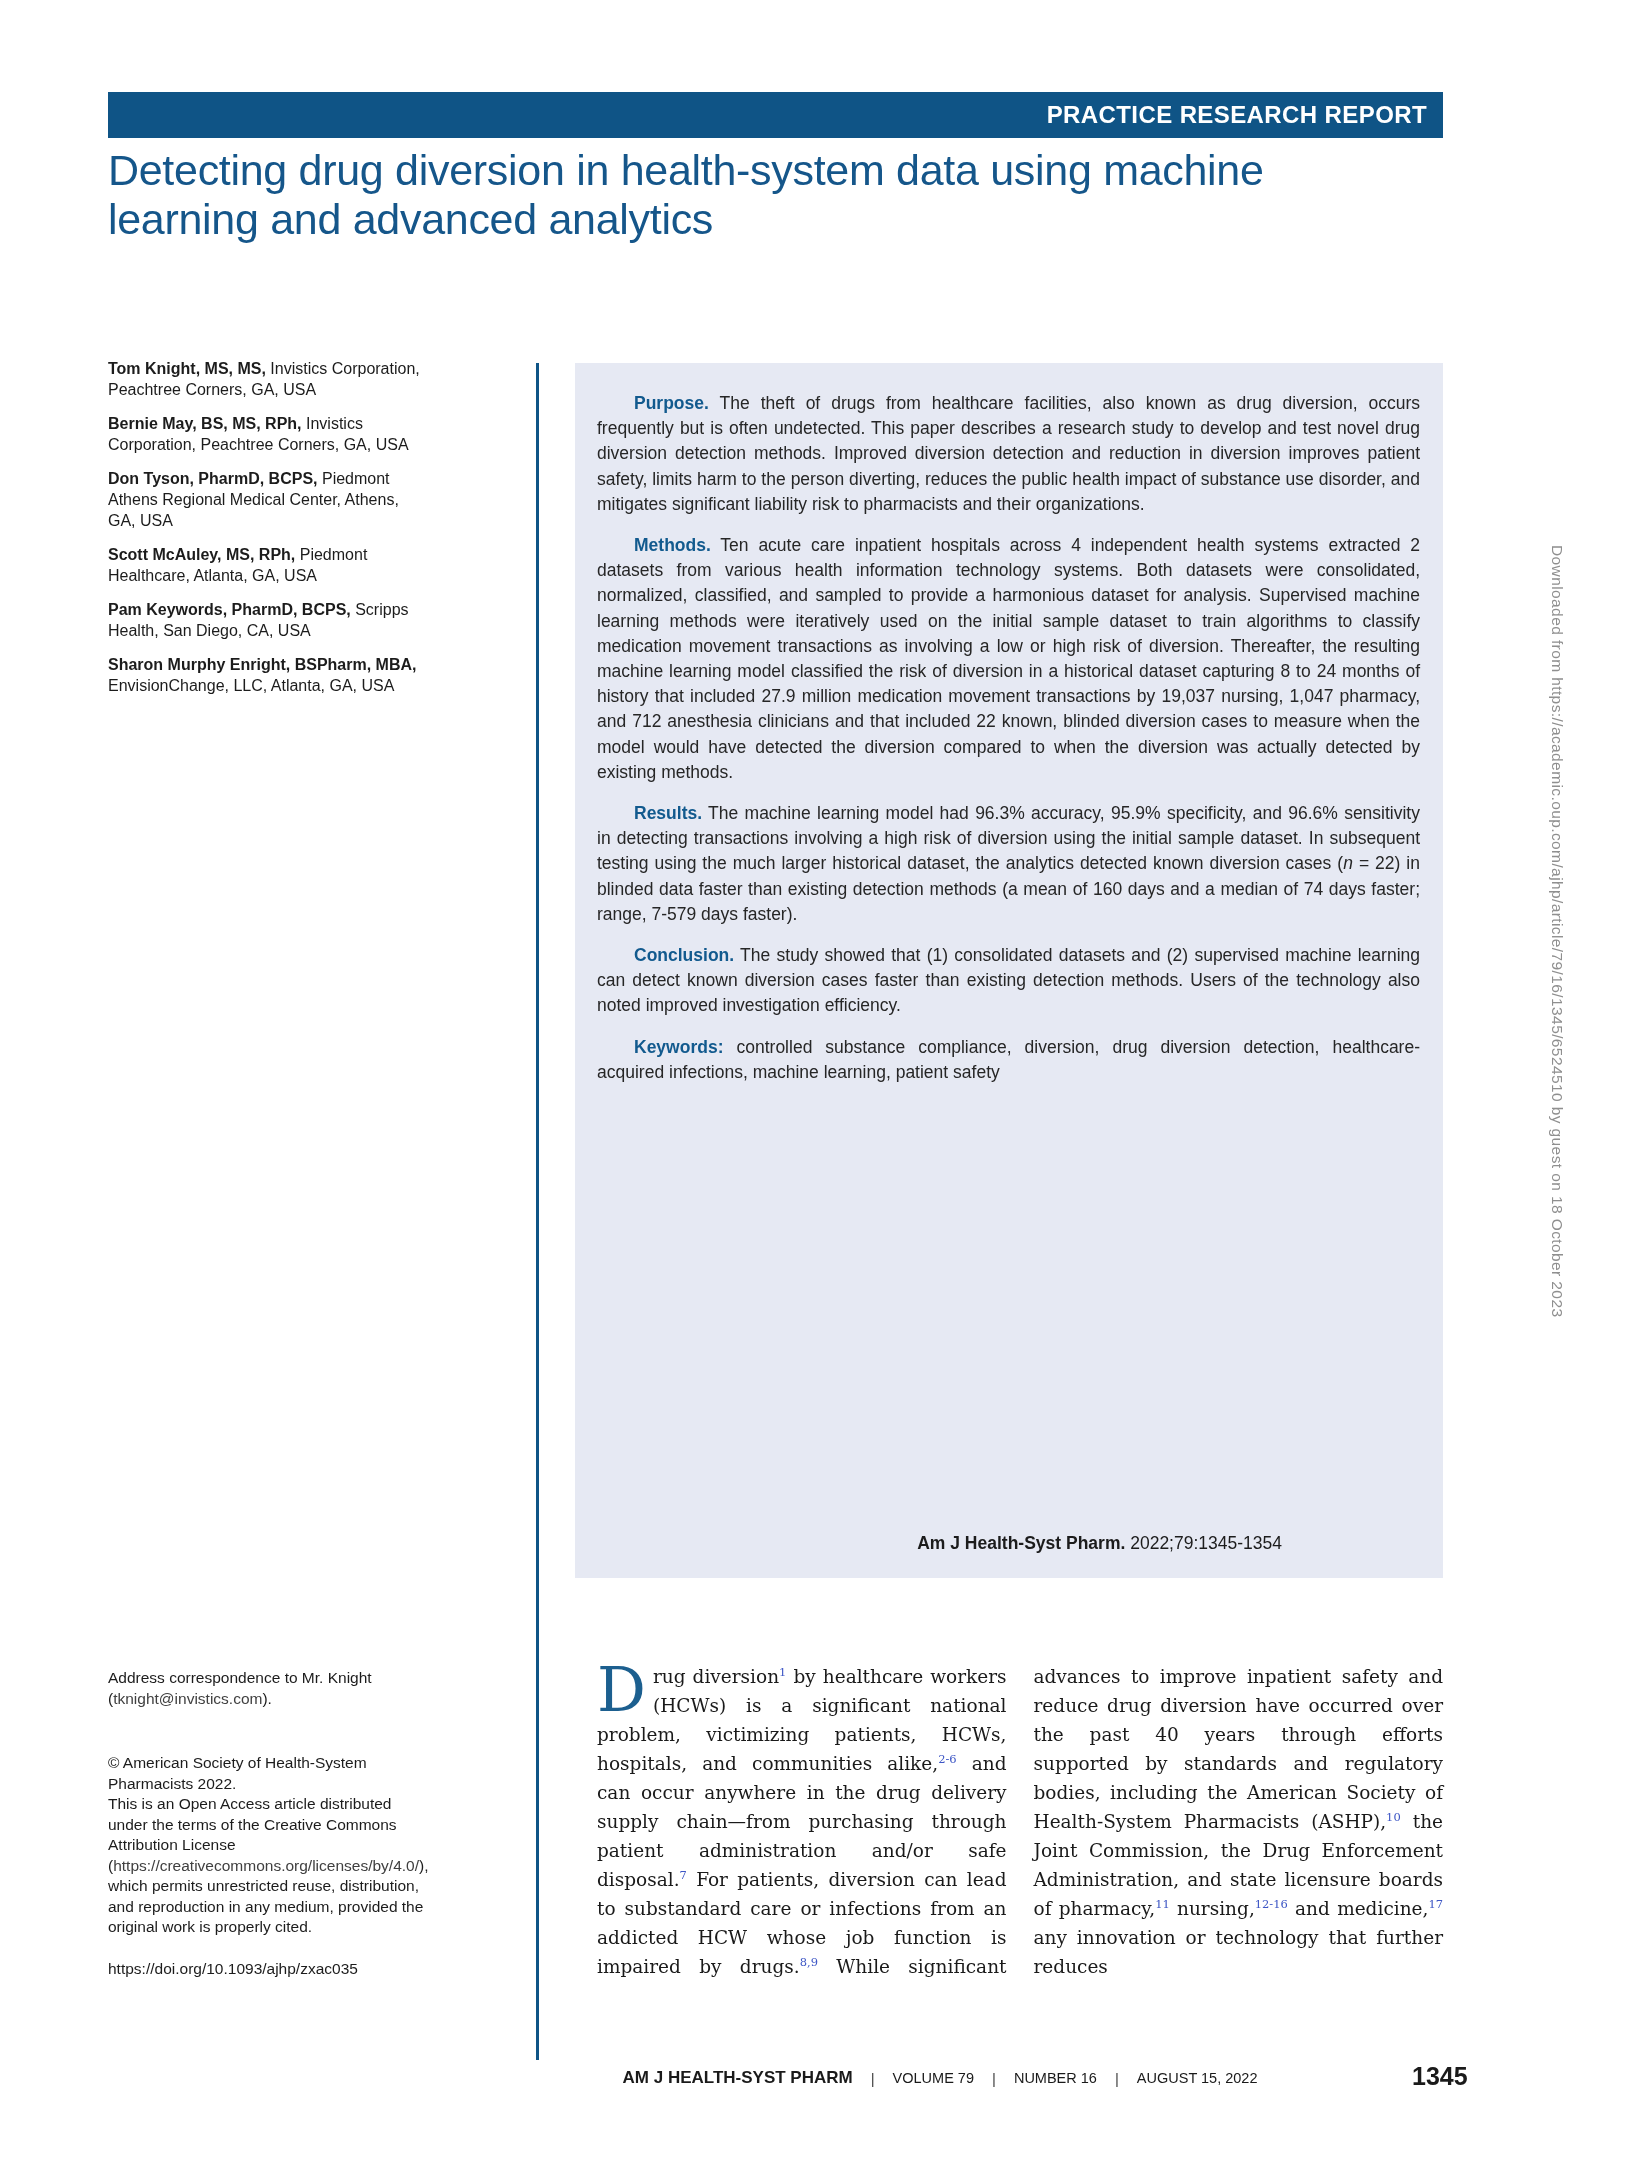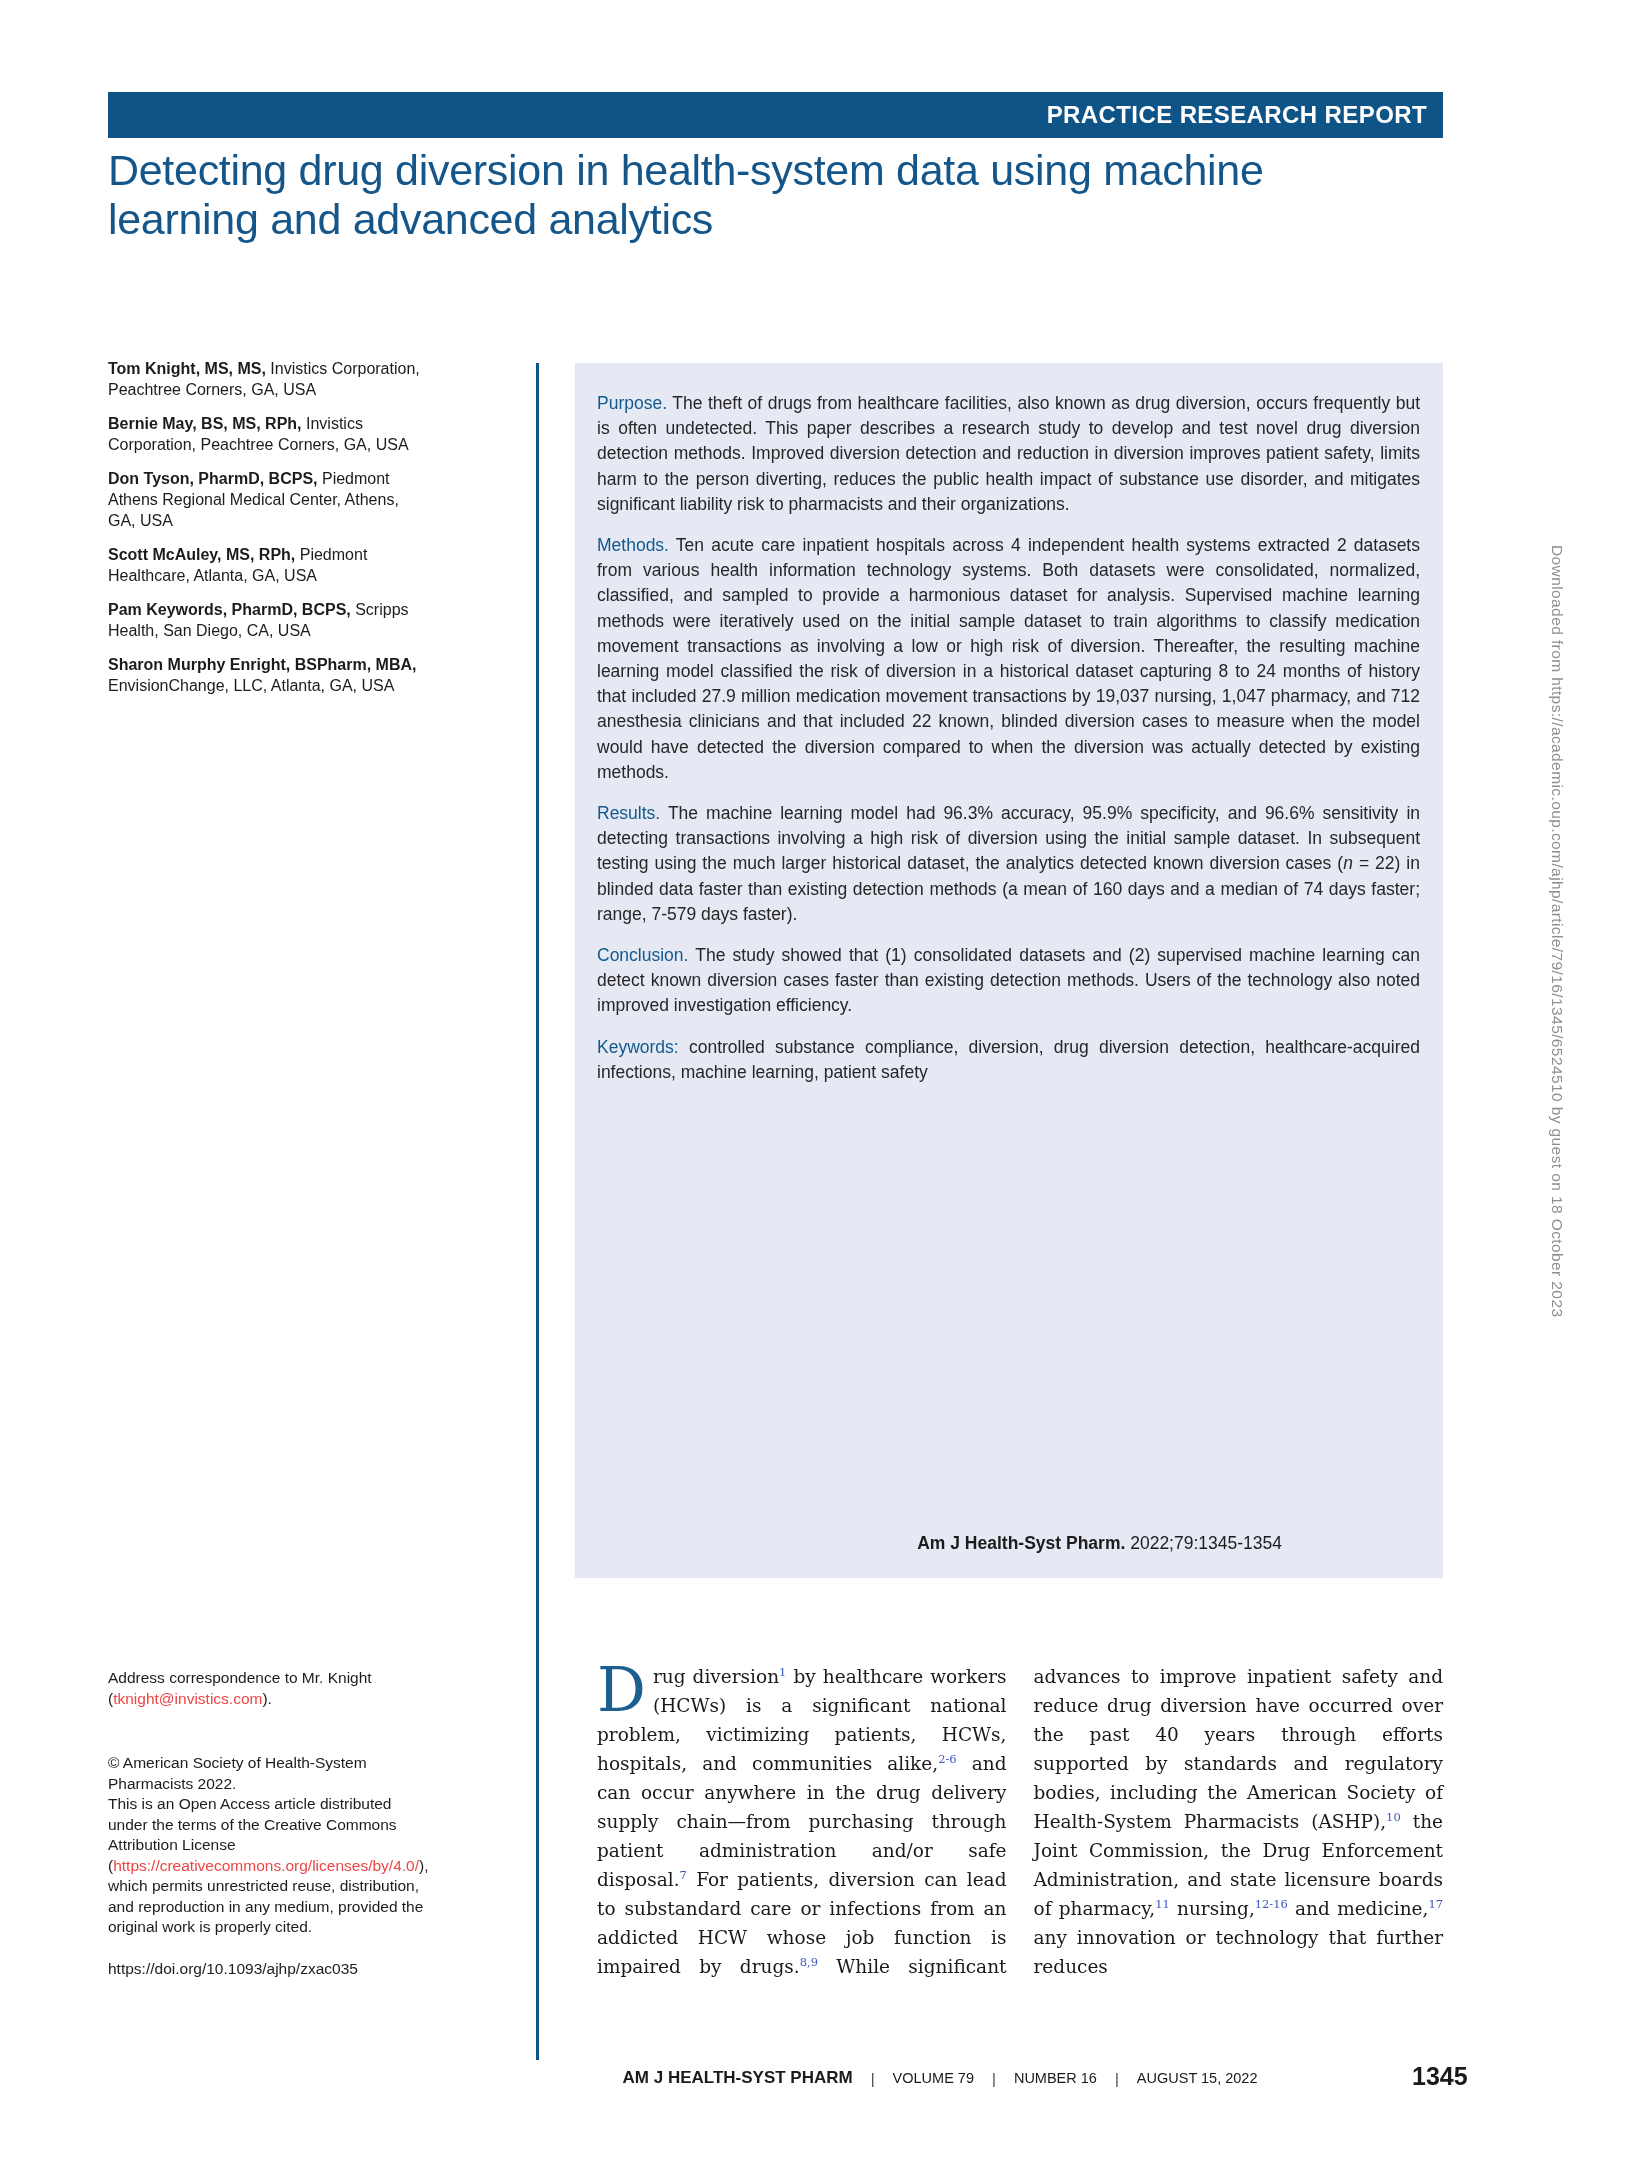--- a/index.html
+++ b/index.html
@@ -33,32 +33,32 @@
   .absbox{
     position:absolute;left:575px;top:363px;width:868px;height:1215px;
     background:#e6e9f3;box-sizing:border-box;
     padding:28px 23px 24px 22px;
     display:flex;flex-direction:column;
   }
   .abs-par{
     margin:0 0 16px 0;font-size:17.5px;line-height:25.2px;color:#262626;
     text-align:justify;
   }
-  .abs-label{font-weight:normal;color:#125a8e;}
+  .abs-label{font-weight:bold;color:#125a8e;margin-left:37px;}
   .abs-citation{
     margin:auto 0 0 0;font-size:17.5px;color:#1c1c1c;
     text-align:right;padding-right:138px;
   }
   
   .infocol{position:absolute;left:108px;top:1668px;width:318px;
     font-size:15.5px;line-height:20.5px;color:#1c1c1c;}
   .infocol p{margin:0;}
   .infocol .copyright{margin-top:44px;}
   .infocol .doi{margin-top:21px;}
-  .link{color:#ef4444;text-decoration:none;cursor:pointer;text-align:center;}
+  .link{color:#404040;text-decoration:none;cursor:pointer;text-align:center;}
   
   .bodytext{
     position:absolute;left:597px;top:1662px;width:846px;
     column-count:2;column-gap:27px;
     font-family:"DejaVu Serif", serif;
     font-size:18.5px;line-height:29px;color:#1a1a1a;
     text-align:justify;
   }
   .bodytext p{margin:0;}
   .dropcap{

